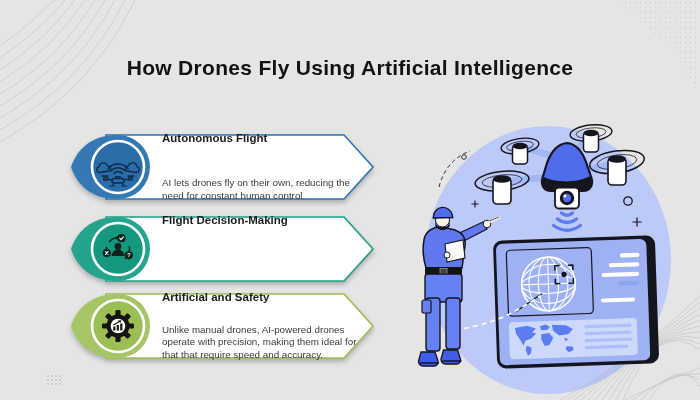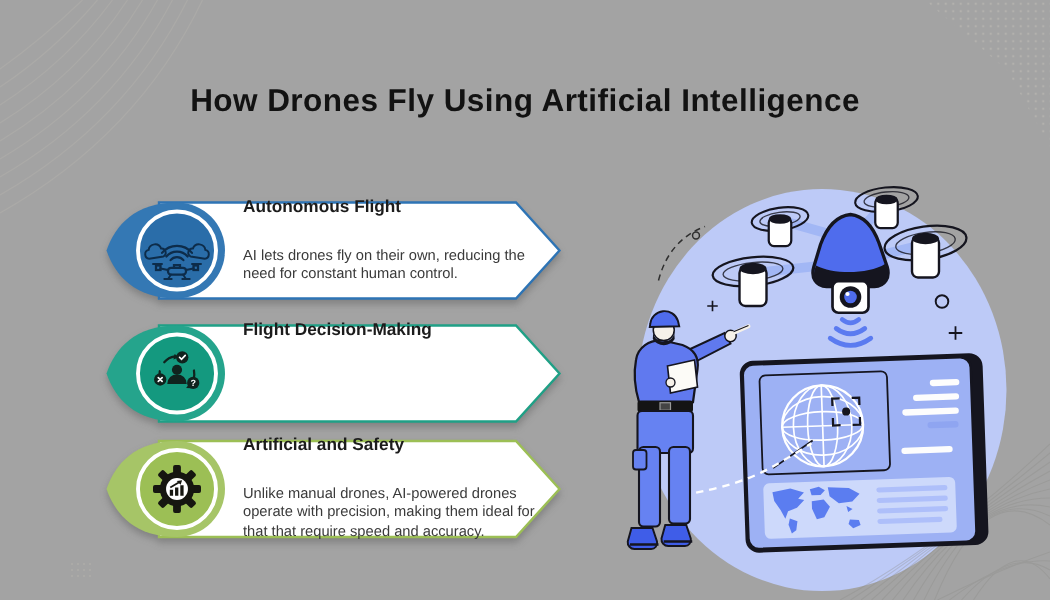--- a/index.html
+++ b/index.html
@@ -1,31 +1,31 @@
 <!DOCTYPE html>
 <html><head>
 <meta charset="utf-8">
 <style>
   html,body{margin:0;padding:0;}
-  .stage{position:relative;width:700px;height:400px;background:#a3a3a3;overflow:hidden;
+  .stage{position:relative;width:700px;height:400px;background:#e5e5e5;overflow:hidden;
          font-family:"Liberation Sans",sans-serif;}
   .corner-svg{position:absolute;pointer-events:none;}
   .dots-tr{position:absolute;right:0;top:0;width:102px;height:98px;
            background-image:radial-gradient(#bdbab4 0.9px, transparent 1px);
            background-size:5px 5px;opacity:.6;
            clip-path:polygon(18% 0,100% 0,100% 100%,72% 48%,34% 14%);}
   .dots-bl{position:absolute;left:46px;top:374px;width:16px;height:12px;
            background-image:radial-gradient(#b5b2ac 0.8px, transparent 1px);
            background-size:4px 4px;opacity:.45;}
   .title{position:absolute;left:110px;top:40px;width:480px;text-align:center;
          font-size:21px;line-height:27px;font-weight:700;color:#121212;letter-spacing:.3px;}
   .banner{position:absolute;left:68px;width:312px;height:70px;}
   .banner .shape{position:absolute;left:0;top:0;filter:drop-shadow(0 3px 2.5px rgba(70,70,70,.35));}
   .banner .text{position:absolute;left:94px;top:0;height:100%;width:200px;
-                display:flex;flex-direction:column;justify-content:flex-start;gap:2px;}
+                display:flex;flex-direction:column;justify-content:space-between;gap:2px;}
   .b-title{font-size:11.5px;font-weight:700;color:#1c1c1c;}
   .b-desc{font-size:9.8px;line-height:12.3px;color:#3a3a3a;margin-top:19px;}
   .illus{position:absolute;left:395px;top:100px;}
 </style>
 </head>
 <body>
 
 <div class="stage">
 
   <svg class="corner-svg" style="left:0;top:0" width="175" height="170" viewBox="0 0 175 170">

